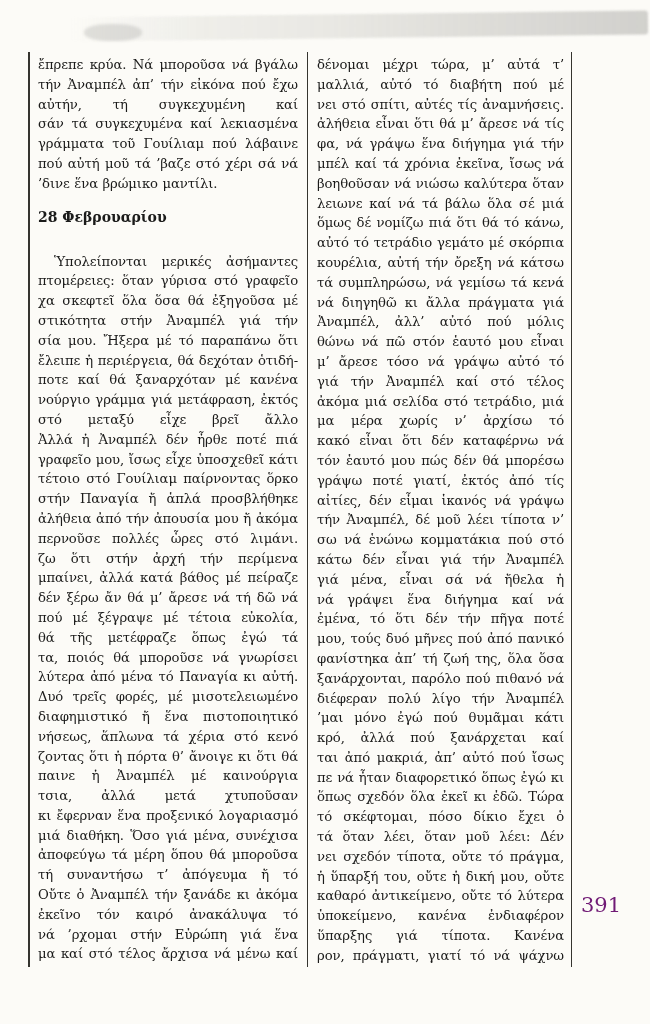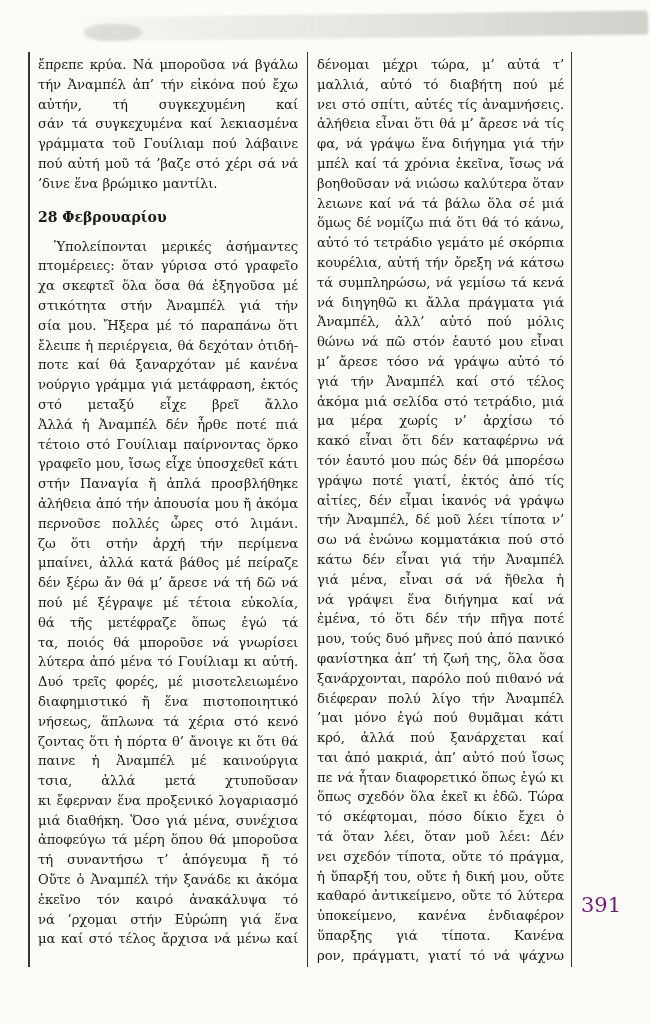--- a/index.html
+++ b/index.html
@@ -60,21 +60,21 @@
     max-height: 19.8px;
     overflow: hidden;
     text-align: justify;
     text-align-last: justify;
     word-spacing: 0.5px;
   }
   .line.no-just { text-align-last: left; }
   .line.indent  { text-indent: 16px; }
   .section-heading {
     margin-top: 11px;
-    margin-bottom: 8px;
+    margin-bottom: 23px;
     font-size: 14px;
     font-weight: bold;
     line-height: 24px;
     letter-spacing: 0;
   }
   .page-number {
     position: absolute;
     left: 577px; top: 893px;
     width: 48px;
     text-align: center;
@@ -109,32 +109,32 @@
         <div class="line indent">Ὑπολείπονται μερικές ἀσήμαντες λε-</div>
         <div class="line">πτομέρειες: ὅταν γύρισα στό γραφεῖο εἶ-</div>
         <div class="line">χα σκεφτεῖ ὅλα ὅσα θά ἐξηγοῦσα μέ πει-</div>
         <div class="line">στικότητα στήν Ἀναμπέλ γιά τήν ἀπου-</div>
         <div class="line">σία μου. Ἤξερα μέ τό παραπάνω ὅτι τῆς</div>
         <div class="line">ἔλειπε ἡ περιέργεια, θά δεχόταν ὁτιδή-</div>
         <div class="line">ποτε καί θά ξαναρχόταν μέ κανένα και-</div>
         <div class="line">νούργιο γράμμα γιά μετάφραση, ἐκτός ἄν</div>
         <div class="line">στό μεταξύ εἶχε βρεῖ ἄλλο μεταφραστή.</div>
         <div class="line">Ἀλλά ἡ Ἀναμπέλ δέν ἦρθε ποτέ πιά στό</div>
+        <div class="line">γραφεῖο μου, ἴσως εἶχε ὑποσχεθεῖ κάτι</div>
         <div class="line">τέτοιο στό Γουίλιαμ παίρνοντας ὅρκο</div>
-        <div class="line">γραφεῖο μου, ἴσως εἶχε ὑποσχεθεῖ κάτι</div>
         <div class="line">στήν Παναγία ἤ ἁπλά προσβλήθηκε στ’</div>
         <div class="line">ἀλήθεια ἀπό τήν ἀπουσία μου ἤ ἀκόμα</div>
         <div class="line">περνοῦσε πολλές ὧρες στό λιμάνι. Νομί-</div>
         <div class="line">ζω ὅτι στήν ἀρχή τήν περίμενα ἀόριστα,</div>
         <div class="line">μπαίνει, ἀλλά κατά βάθος μέ πείραζε</div>
         <div class="line">δέν ξέρω ἄν θά μ’ ἄρεσε νά τή δῶ νά</div>
         <div class="line">πού μέ ξέγραψε μέ τέτοια εὐκολία, ποιός</div>
         <div class="line">θά τῆς μετέφραζε ὅπως ἐγώ τά γράμμα-</div>
         <div class="line">τα, ποιός θά μποροῦσε νά γνωρίσει κα-</div>
-        <div class="line">λύτερα ἀπό μένα τό Γουίλιαμ κι αὐτή.</div>
+        <div class="line">λύτερα ἀπό μένα τό Παναγία κι αὐτή.</div>
         <div class="line">Δυό τρεῖς φορές, μέ μισοτελειωμένο ἕνα</div>
         <div class="line">διαφημιστικό ἤ ἕνα πιστοποιητικό γεν-</div>
         <div class="line">νήσεως, ἅπλωνα τά χέρια στό κενό ἐλπί-</div>
         <div class="line">ζοντας ὅτι ἡ πόρτα θ’ ἄνοιγε κι ὅτι θά ἔμ-</div>
         <div class="line">παινε ἡ Ἀναμπέλ μέ καινούργια παπού-</div>
         <div class="line">τσια, ἀλλά μετά χτυποῦσαν διακριτικά</div>
         <div class="line">κι ἔφερναν ἕνα προξενικό λογαριασμό ἤ</div>
         <div class="line">μιά διαθήκη. Ὅσο γιά μένα, συνέχισα ν’</div>
         <div class="line">ἀποφεύγω τά μέρη ὅπου θά μποροῦσα νά</div>
         <div class="line">τή συναντήσω τ’ ἀπόγευμα ἤ τό βράδυ.</div>

